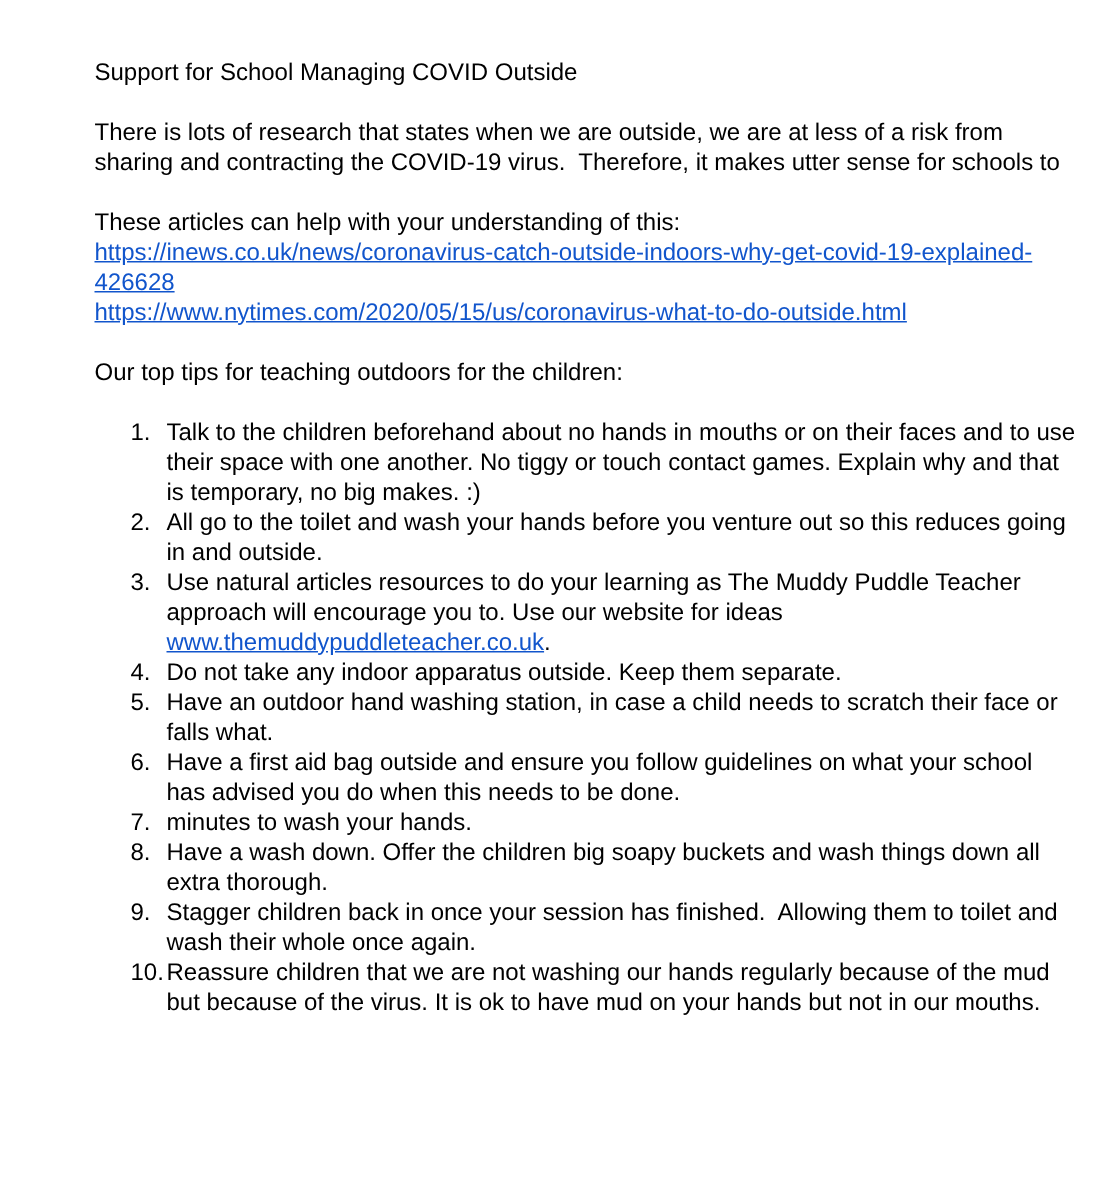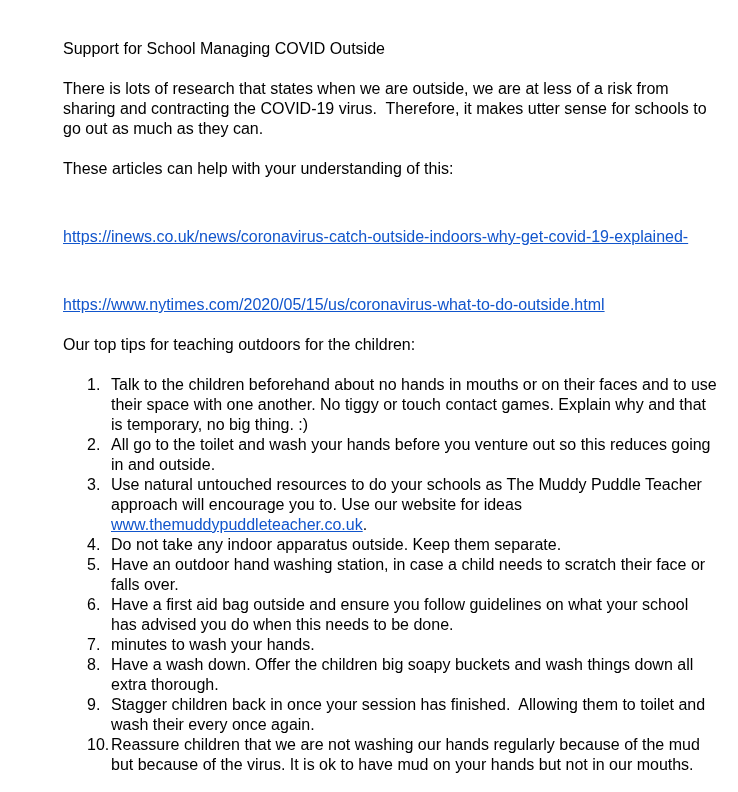--- a/index.html
+++ b/index.html
@@ -18,95 +18,94 @@
     font-size: 16px;
     line-height: 20px;
     color: #000000;
   }
   .line, [data-bind-lines] > div { white-space: pre; }
   .gap { height: 20px; }
   a.doc-link {
     color: #1155cc;
     display: block;
     cursor: pointer;
-    margin-top: 48px;
   }
   a.doc-link.inline { display: inline; }
   .tip { position: relative; padding-left: 48px; }
   .tip-num { position: absolute; left: 24px; top: 0; white-space: pre; }
 </style>
 </head>
 <body>
 
 <div class="doc">
 
   <div class="line" data-bind="title">Support for School Managing COVID Outside</div>
 
   <div class="gap"></div>
 
   <div data-bind-lines="intro.lines">
       <div>There is lots of research that states when we are outside, we are at less of a risk from</div>
       <div>sharing and contracting the COVID-19 virus.  Therefore, it makes utter sense for schools to</div>
-      <div>go out as much as they can.</div>
     </div>
 
   <div class="gap"></div>
 
   <div class="line" data-bind="articles.lead">These articles can help with your understanding of this:</div>
 
   <a class="doc-link" href="#">
     <div class="line" data-bind="articles.inews_link.line1">https://inews.co.uk/news/coronavirus-catch-outside-indoors-why-get-covid-19-explained-</div>
+    <div class="line" data-bind="articles.inews_link.line2">426628</div>
   </a>
 
   <a class="doc-link line" href="#" data-bind="articles.nytimes_link">https://www.nytimes.com/2020/05/15/us/coronavirus-what-to-do-outside.html</a>
 
   <div class="gap"></div>
 
   <div class="line" data-bind="tips.heading">Our top tips for teaching outdoors for the children:</div>
 
   <div class="gap"></div>
 
   <div class="tip">
     <span class="tip-num" data-bind="tips.items.0.number">1.</span>
     <div data-bind-lines="tips.items.0.lines">
         <div>Talk to the children beforehand about no hands in mouths or on their faces and to use</div>
         <div>their space with one another. No tiggy or touch contact games. Explain why and that</div>
-        <div>is temporary, no big thing. :)</div>
+        <div>is temporary, no big makes. :)</div>
       </div>
   </div>
 
   <div class="tip">
     <span class="tip-num" data-bind="tips.items.1.number">2.</span>
     <div data-bind-lines="tips.items.1.lines">
         <div>All go to the toilet and wash your hands before you venture out so this reduces going</div>
         <div>in and outside.</div>
       </div>
   </div>
 
   <div class="tip">
     <span class="tip-num" data-bind="tips.items.2.number">3.</span>
     <div data-bind-lines="tips.items.2.lines">
-        <div>Use natural untouched resources to do your schools as The Muddy Puddle Teacher</div>
+        <div>Use natural articles resources to do your learning as The Muddy Puddle Teacher</div>
         <div>approach will encourage you to. Use our website for ideas</div>
       </div>
     <div class="line"><a class="doc-link inline" href="#" data-bind="tips.items.2.link_text">www.themuddypuddleteacher.co.uk</a><span data-bind="tips.items.2.link_suffix">.</span></div>
   </div>
 
   <div class="tip">
     <span class="tip-num" data-bind="tips.items.3.number">4.</span>
     <div data-bind-lines="tips.items.3.lines">
         <div>Do not take any indoor apparatus outside. Keep them separate.</div>
       </div>
   </div>
 
   <div class="tip">
     <span class="tip-num" data-bind="tips.items.4.number">5.</span>
     <div data-bind-lines="tips.items.4.lines">
         <div>Have an outdoor hand washing station, in case a child needs to scratch their face or</div>
-        <div>falls over.</div>
+        <div>falls what.</div>
       </div>
   </div>
 
   <div class="tip">
     <span class="tip-num" data-bind="tips.items.5.number">6.</span>
     <div data-bind-lines="tips.items.5.lines">
         <div>Have a first aid bag outside and ensure you follow guidelines on what your school</div>
         <div>has advised you do when this needs to be done.</div>
       </div>
   </div>
@@ -123,21 +122,21 @@
     <div data-bind-lines="tips.items.7.lines">
         <div>Have a wash down. Offer the children big soapy buckets and wash things down all</div>
         <div>extra thorough.</div>
       </div>
   </div>
 
   <div class="tip">
     <span class="tip-num" data-bind="tips.items.8.number">9.</span>
     <div data-bind-lines="tips.items.8.lines">
         <div>Stagger children back in once your session has finished.  Allowing them to toilet and</div>
-        <div>wash their every once again.</div>
+        <div>wash their whole once again.</div>
       </div>
   </div>
 
   <div class="tip">
     <span class="tip-num" data-bind="tips.items.9.number">10.</span>
     <div data-bind-lines="tips.items.9.lines">
         <div>Reassure children that we are not washing our hands regularly because of the mud</div>
         <div>but because of the virus. It is ok to have mud on your hands but not in our mouths.</div>
       </div>
   </div>

